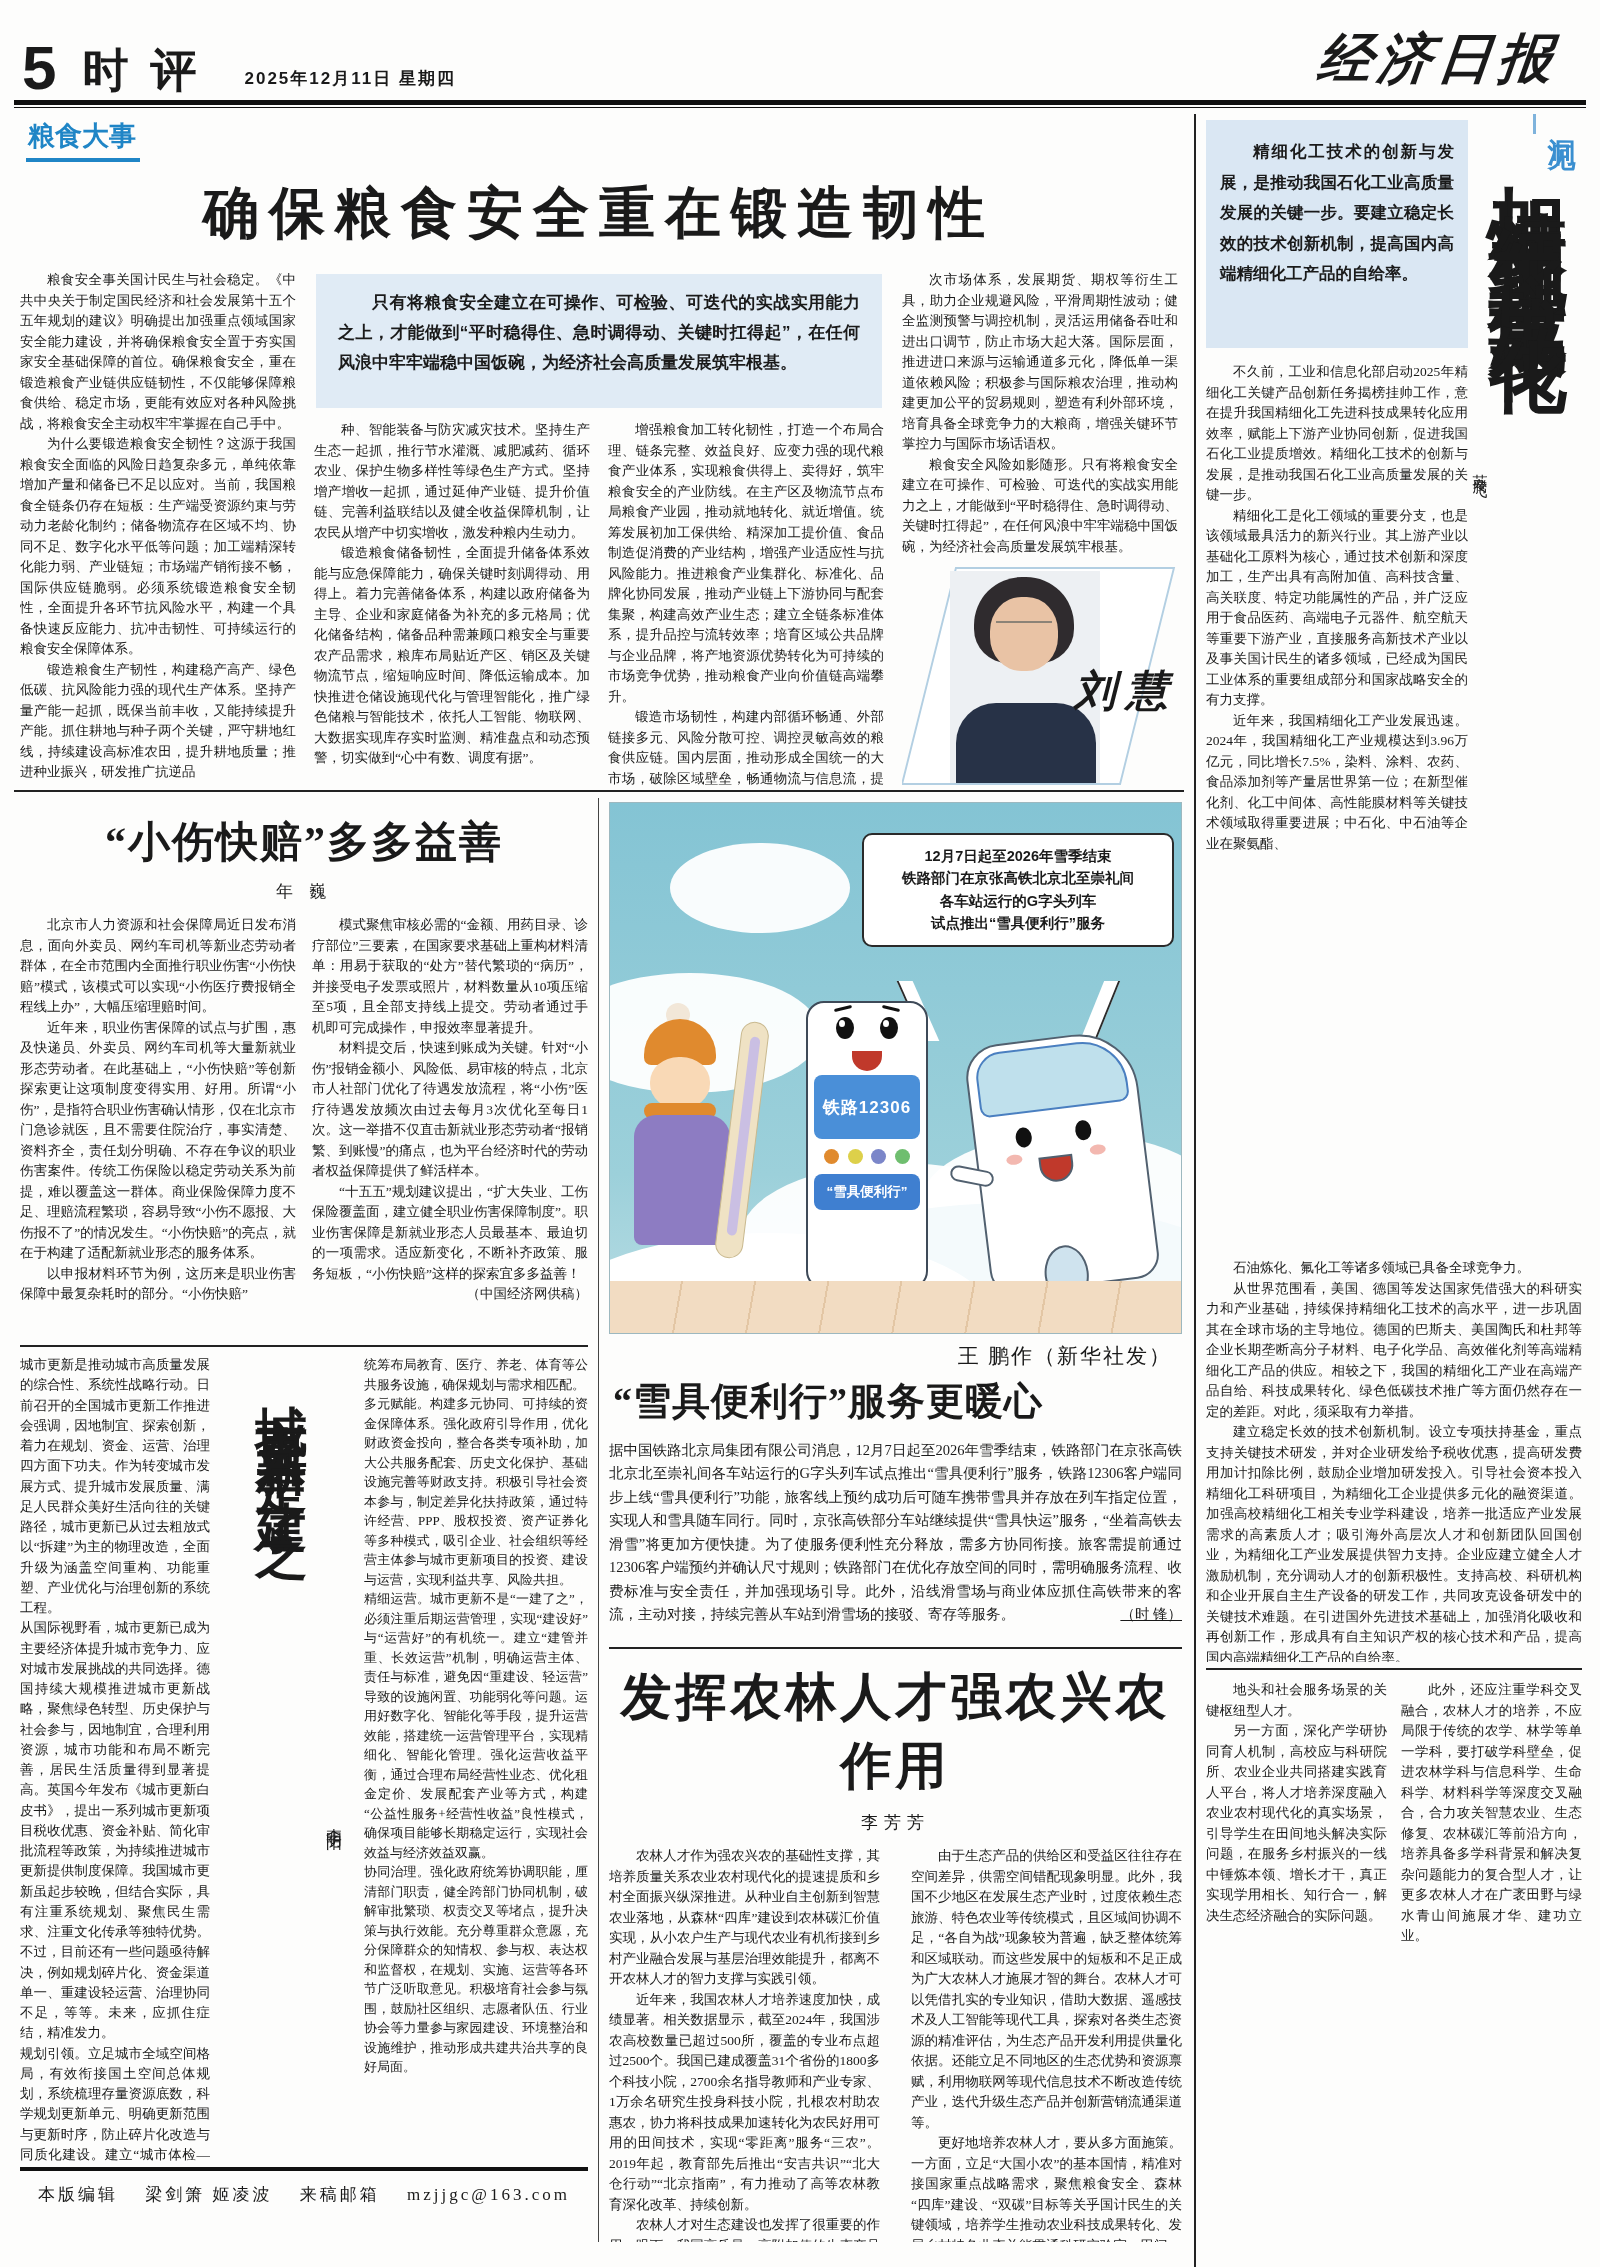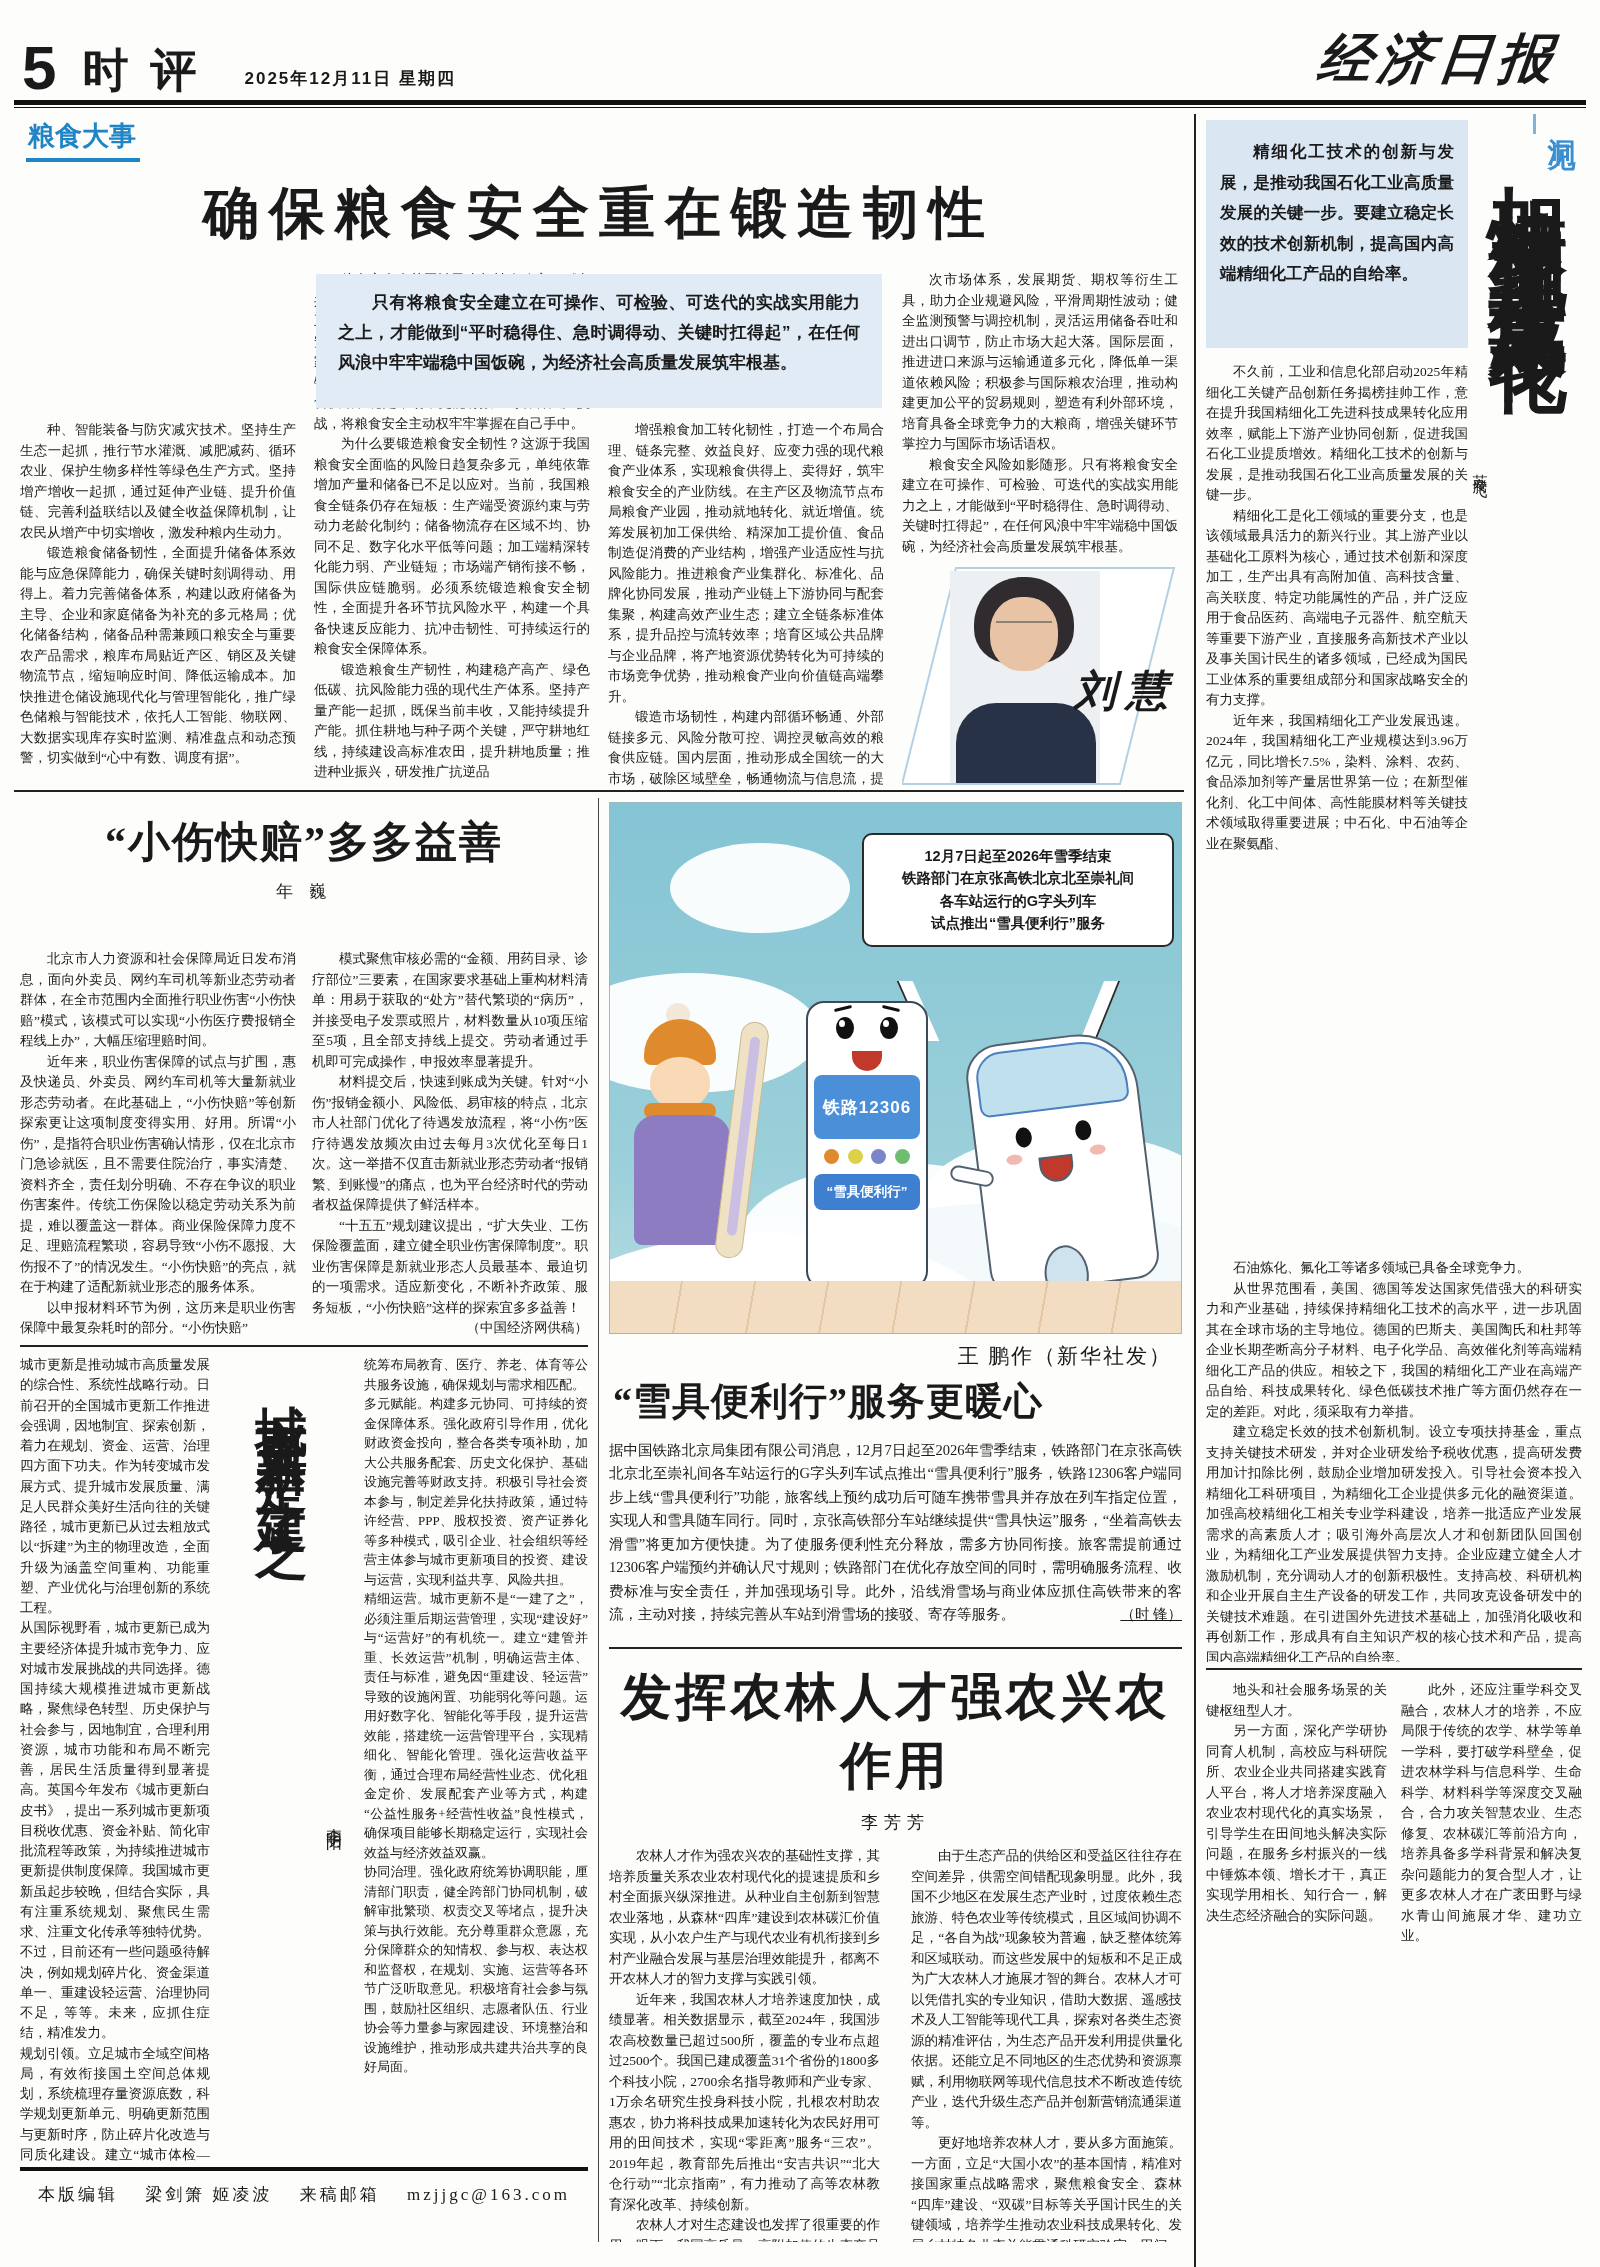--- a/index.html
+++ b/index.html
@@ -54,21 +54,21 @@
 
   
   .band { display:flex; }
   .band-left { width:578px; padding:6px 4px 0 6px; }
   .band-divider { width:0; border-left:1px solid #444; margin:6px 6px 0 6px; }
   .band-right { flex:1; padding:10px 2px 0 4px; }
 
   
   .xs-title { text-align:center; font-size:42px; font-weight:900; letter-spacing:2px; margin:16px 0 10px 0; }
   .byline { text-align:center; font-size:17px; letter-spacing:6px; margin-bottom:12px; }
-  .xs-cols { display:flex; gap:16px; height:432px; overflow:hidden; border-bottom:2px solid #222; padding-bottom:6px;align-items:flex-end;}
+  .xs-cols { display:flex; gap:16px; height:432px; overflow:hidden; border-bottom:2px solid #222; padding-bottom:19px;}
   .xs-cols .gcol { font-size:13.5px; }
   .attribution { text-align:right; text-indent:0 !important; }
 
   
   .city { display:flex; margin-top:8px; height:806px; overflow:hidden; }
   .city .c1 { width:190px; font-size:13.5px; line-height:1.5; text-align:justify; overflow:hidden;}
   .city-title { width:92px; margin:0 6px; writing-mode:vertical-rl; text-orientation:upright;
                 font-family:"Liberation Sans",sans-serif; font-size:52px; font-weight:900; line-height:1;
                 letter-spacing:12px; padding-top:8px; }
   .city-author { width:30px; writing-mode:vertical-rl; text-orientation:upright; font-size:16px;
@@ -200,28 +200,28 @@
 
     <div class="left-main">
 
       <div class="grain">
         <div class="tag">粮食大事</div>
         <div class="grain-title">确保粮食安全重在锻造韧性</div>
         <div class="grain-cols">
           <div class="quote-box">
             <div class="qt">只有将粮食安全建立在可操作、可检验、可迭代的实战实用能力之上，才能做到“平时稳得住、急时调得动、关键时扛得起”，在任何风浪中牢牢端稳中国饭碗，为经济社会高质量发展筑牢根基。</div>
           </div>
-          <div class="gcol pad-top">
-              <p>种、智能装备与防灾减灾技术。坚持生产生态一起抓，推行节水灌溉、减肥减药、循环农业、保护生物多样性等绿色生产方式。坚持增产增收一起抓，通过延伸产业链、提升价值链、完善利益联结以及健全收益保障机制，让农民从增产中切实增收，激发种粮内生动力。</p>
-              <p>锻造粮食储备韧性，全面提升储备体系效能与应急保障能力，确保关键时刻调得动、用得上。着力完善储备体系，构建以政府储备为主导、企业和家庭储备为补充的多元格局；优化储备结构，储备品种需兼顾口粮安全与重要农产品需求，粮库布局贴近产区、销区及关键物流节点，缩短响应时间、降低运输成本。加快推进仓储设施现代化与管理智能化，推广绿色储粮与智能技术，依托人工智能、物联网、大数据实现库存实时监测、精准盘点和动态预警，切实做到“心中有数、调度有据”。</p>
-            </div>
           <div class="gcol">
               <p>粮食安全事关国计民生与社会稳定。《中共中央关于制定国民经济和社会发展第十五个五年规划的建议》明确提出加强重点领域国家安全能力建设，并将确保粮食安全置于夯实国家安全基础保障的首位。确保粮食安全，重在锻造粮食产业链供应链韧性，不仅能够保障粮食供给、稳定市场，更能有效应对各种风险挑战，将粮食安全主动权牢牢掌握在自己手中。</p>
               <p>为什么要锻造粮食安全韧性？这源于我国粮食安全面临的风险日趋复杂多元，单纯依靠增加产量和储备已不足以应对。当前，我国粮食全链条仍存在短板：生产端受资源约束与劳动力老龄化制约；储备物流存在区域不均、协同不足、数字化水平低等问题；加工端精深转化能力弱、产业链短；市场端产销衔接不畅，国际供应链脆弱。必须系统锻造粮食安全韧性，全面提升各环节抗风险水平，构建一个具备快速反应能力、抗冲击韧性、可持续运行的粮食安全保障体系。</p>
               <p>锻造粮食生产韧性，构建稳产高产、绿色低碳、抗风险能力强的现代生产体系。坚持产量产能一起抓，既保当前丰收，又能持续提升产能。抓住耕地与种子两个关键，严守耕地红线，持续建设高标准农田，提升耕地质量；推进种业振兴，研发推广抗逆品</p>
+            </div>
+          <div class="gcol pad-top">
+              <p>种、智能装备与防灾减灾技术。坚持生产生态一起抓，推行节水灌溉、减肥减药、循环农业、保护生物多样性等绿色生产方式。坚持增产增收一起抓，通过延伸产业链、提升价值链、完善利益联结以及健全收益保障机制，让农民从增产中切实增收，激发种粮内生动力。</p>
+              <p>锻造粮食储备韧性，全面提升储备体系效能与应急保障能力，确保关键时刻调得动、用得上。着力完善储备体系，构建以政府储备为主导、企业和家庭储备为补充的多元格局；优化储备结构，储备品种需兼顾口粮安全与重要农产品需求，粮库布局贴近产区、销区及关键物流节点，缩短响应时间、降低运输成本。加快推进仓储设施现代化与管理智能化，推广绿色储粮与智能技术，依托人工智能、物联网、大数据实现库存实时监测、精准盘点和动态预警，切实做到“心中有数、调度有据”。</p>
             </div>
           <div class="gcol pad-top">
               <p>增强粮食加工转化韧性，打造一个布局合理、链条完整、效益良好、应变力强的现代粮食产业体系，实现粮食供得上、卖得好，筑牢粮食安全的产业防线。在主产区及物流节点布局粮食产业园，推动就地转化、就近增值。统筹发展初加工保供给、精深加工提价值、食品制造促消费的产业结构，增强产业适应性与抗风险能力。推进粮食产业集群化、标准化、品牌化协同发展，推动产业链上下游协同与配套集聚，构建高效产业生态；建立全链条标准体系，提升品控与流转效率；培育区域公共品牌与企业品牌，将产地资源优势转化为可持续的市场竞争优势，推动粮食产业向价值链高端攀升。</p>
               <p>锻造市场韧性，构建内部循环畅通、外部链接多元、风险分散可控、调控灵敏高效的粮食供应链。国内层面，推动形成全国统一的大市场，破除区域壁垒，畅通物流与信息流，提升供应链效率与可靠性。完善多层</p>
             </div>
           <div class="gcol">
             <div class="bodytext">
                 <p>次市场体系，发展期货、期权等衍生工具，助力企业规避风险，平滑周期性波动；健全监测预警与调控机制，灵活运用储备吞吐和进出口调节，防止市场大起大落。国际层面，推进进口来源与运输通道多元化，降低单一渠道依赖风险；积极参与国际粮农治理，推动构建更加公平的贸易规则，塑造有利外部环境，培育具备全球竞争力的大粮商，增强关键环节掌控力与国际市场话语权。</p>
                 <p>粮食安全风险如影随形。只有将粮食安全建立在可操作、可检验、可迭代的实战实用能力之上，才能做到“平时稳得住、急时调得动、关键时扛得起”，在任何风浪中牢牢端稳中国饭碗，为经济社会高质量发展筑牢根基。</p>
               </div>

